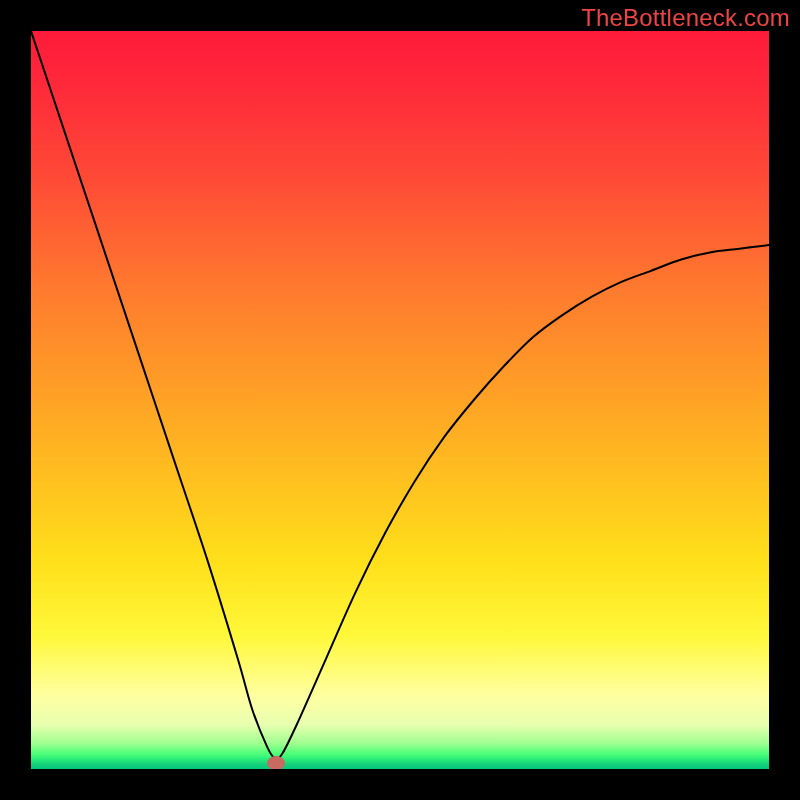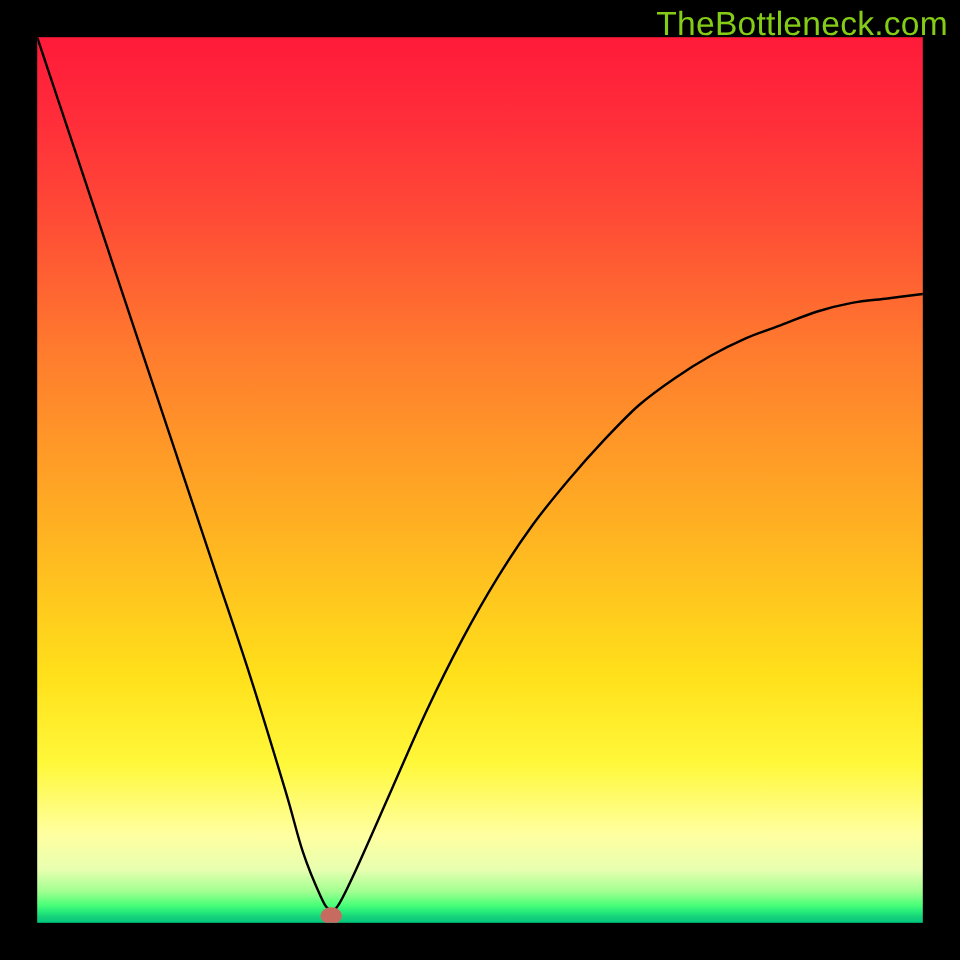--- a/index.html
+++ b/index.html
@@ -46,22 +46,22 @@
     position: absolute;
     left: 0;
     top: 0;
     width: 738px;
     height: 738px;
   }
   .watermark {
     position: absolute;
     top: 4px;
     right: 10px;
-    color: #84cc16;
-    font-size: 28px;
+    color: #ef4444;
+    font-size: 24px;
     font-weight: 400;
     letter-spacing: 0.2px;
     user-select: none;
   }
 </style>
 </head>
 <body>
 
 <div class="frame">
 

